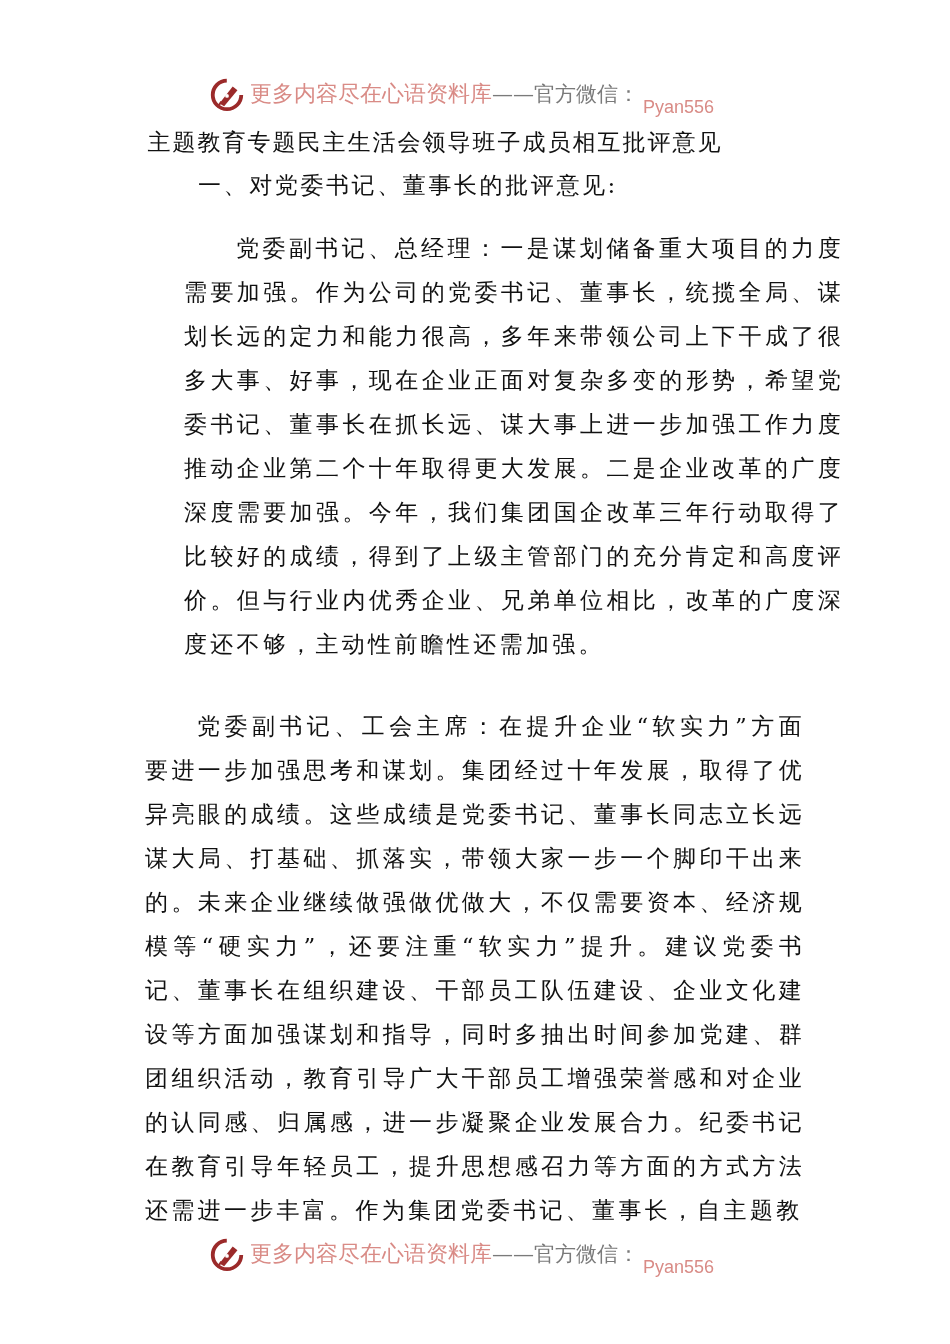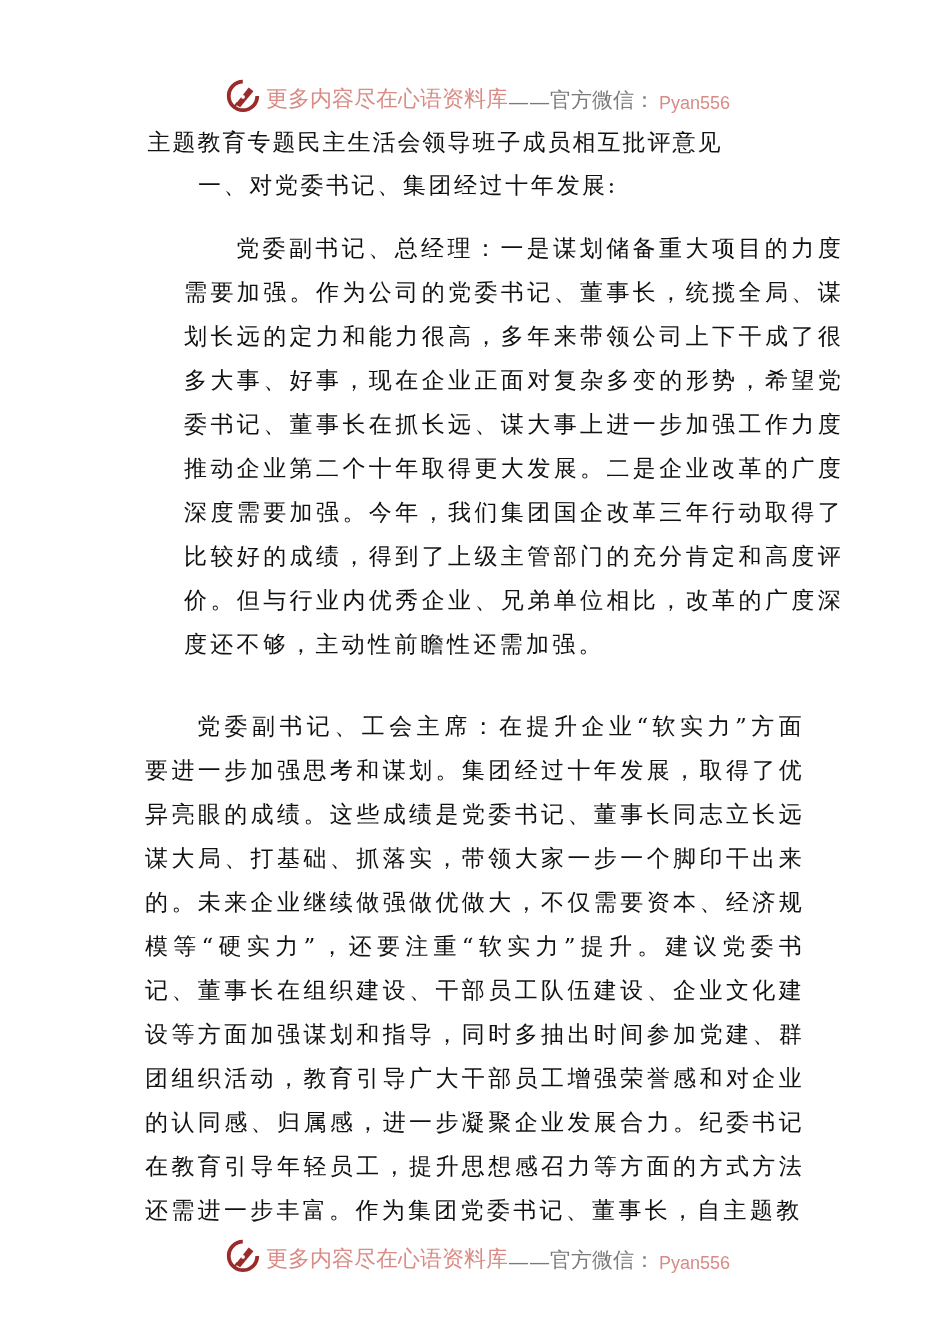--- a/index.html
+++ b/index.html
@@ -1,18 +1,18 @@
 <!DOCTYPE html>
 <html><head>
 <meta charset="utf-8">
 <style>
   html, body { margin: 0; padding: 0; background: #ffffff; }
   body { width: 950px; height: 1344px; position: relative; overflow: hidden;
          font-family: "DejaVu Serif", "Liberation Serif", serif; color: #111; }
-  .watermark { position: absolute; left: 224px; height: 40px; display: flex; align-items: flex-end; }
+  .watermark { position: absolute; left: 208px; height: 40px; display: flex; align-items: center; }
   .watermark.top { top: 74px; }
   .watermark.bottom { top: 1234px; }
   .wm-logo { width: 38px; height: 38px; margin-right: 4px; }
   .wm-red { color: #d98b86; font-size: 22px; letter-spacing: 0px; font-family: "DejaVu Serif", serif; }
   .wm-grey { color: #7a7a7a; font-size: 21px; font-family: "DejaVu Serif", serif; }
   .wm-id { color: #d98b86; font-size: 18px; font-family: "Liberation Sans", sans-serif; margin-left: 4px; margin-top: 27px; }
   .doc-title { position: absolute; top: 124px; left: 0; width: 870px; text-align: center;
                font-size: 23px; letter-spacing: 2px; line-height: 36px; }
   .section-heading { position: absolute; top: 167px; left: 198px; font-size: 23px;
                      letter-spacing: 2.6px; line-height: 36px; }
@@ -32,21 +32,21 @@
     <path d="M10 34 L14 28" stroke="#9b2a2a" stroke-width="2"></path>
     <circle cx="20" cy="22" r="2" fill="#fff"></circle>
   </svg>
   <span class="wm-red">更多内容尽在心语资料库</span>
   <span class="wm-grey">——</span>
   <span class="wm-grey">官方微信：</span>
   <span class="wm-id">Pyan556</span>
 </div>
 
 <div class="doc-title">主题教育专题民主生活会领导班子成员相互批评意见</div>
-<div class="section-heading">一、对党委书记、集团经过十年发展:</div>
+<div class="section-heading">一、对党委书记、董事长的批评意见:</div>
 
 <div class="body para1">
   <p class="para">党委副书记、总经理：一是谋划储备重大项目的力度需要加强。作为公司的党委书记、董事长，统揽全局、谋划长远的定力和能力很高，多年来带领公司上下干成了很多大事、好事，现在企业正面对复杂多变的形势，希望党委书记、董事长在抓长远、谋大事上进一步加强工作力度推动企业第二个十年取得更大发展。二是企业改革的广度深度需要加强。今年，我们集团国企改革三年行动取得了比较好的成绩，得到了上级主管部门的充分肯定和高度评价。但与行业内优秀企业、兄弟单位相比，改革的广度深度还不够，主动性前瞻性还需加强。</p>
 </div>
 
 <div class="body para2">
   <p class="para">党委副书记、工会主席：在提升企业“软实力”方面要进一步加强思考和谋划。集团经过十年发展，取得了优异亮眼的成绩。这些成绩是党委书记、董事长同志立长远谋大局、打基础、抓落实，带领大家一步一个脚印干出来的。未来企业继续做强做优做大，不仅需要资本、经济规模等“硬实力”，还要注重“软实力”提升。建议党委书记、董事长在组织建设、干部员工队伍建设、企业文化建设等方面加强谋划和指导，同时多抽出时间参加党建、群团组织活动，教育引导广大干部员工增强荣誉感和对企业的认同感、归属感，进一步凝聚企业发展合力。纪委书记在教育引导年轻员工，提升思想感召力等方面的方式方法还需进一步丰富。作为集团党委书记、董事长，自主题教</p>
 </div>
 
 <div class="watermark bottom">

